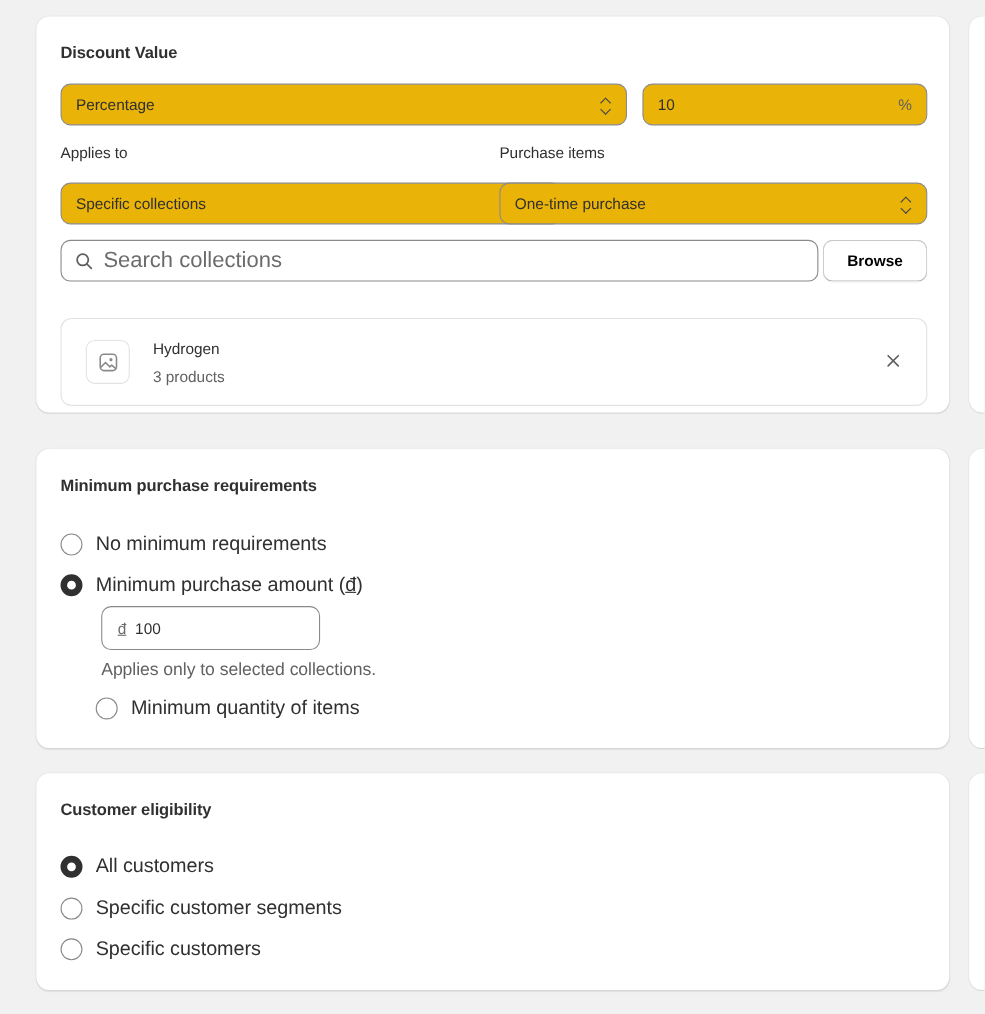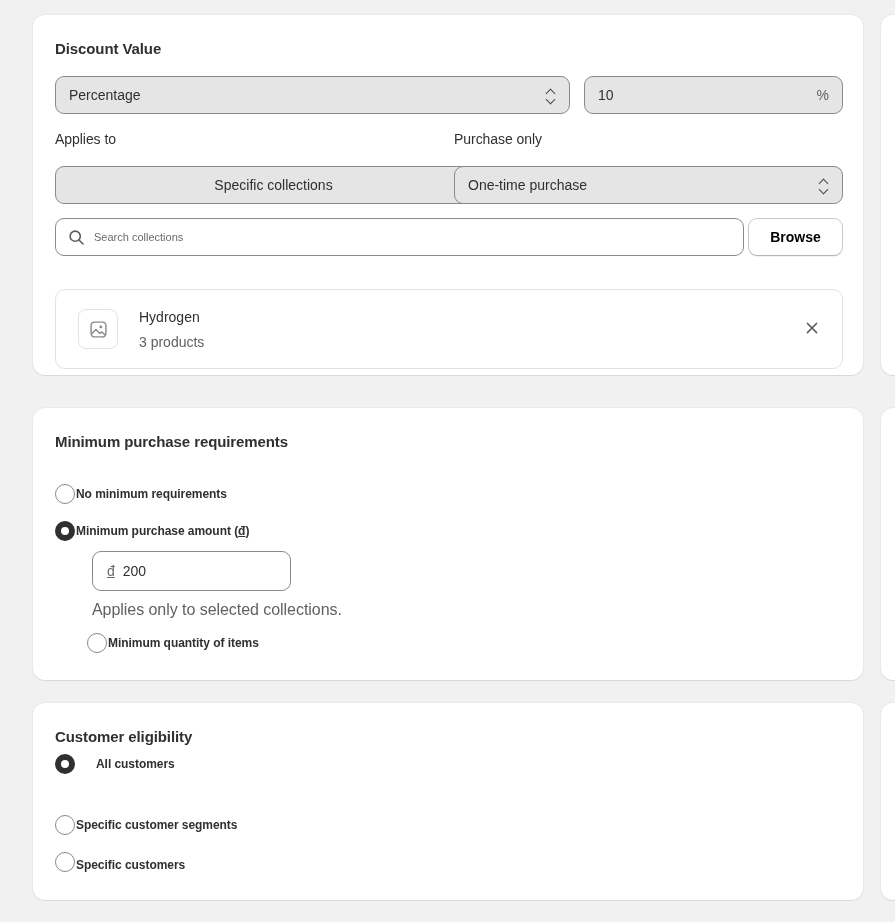--- a/index.html
+++ b/index.html
@@ -54,21 +54,21 @@
   .field-label {
     font-size: 14px;
     color: #303030;
     letter-spacing: -0.05px;
   }
 
   
   .control {
     position: absolute;
     height: 38px;
-    background: #e5e5e5;
+    background: #eab308;
     border: 1px solid #8a8a8a;
     border-radius: 9px;
     display: flex;
     align-items: center;
     font-size: 14px;
     color: #303030;
   }
   .control .val { padding-left: 13px; flex: 1; white-space: nowrap; }
   .control .suffix {
     padding-right: 13px;
@@ -109,21 +109,21 @@
     width: 689px; height: 38px;
     border: 1px solid #8a8a8a;
     border-radius: 9px;
     display: flex; align-items: center;
     background: #fff;
   }
   .search-icon { margin-left: 12px; display: flex; }
   .search-input {
     border: none; outline: none; background: transparent;
     flex: 1;
-    font-size: 11px;
+    font-size: 20px;
     font-family: "Liberation Sans", sans-serif;
     color: #303030;
     padding-left: 9px;
   }
   .search-input::placeholder { color: #6b6b6b; }
 
   .browse-btn {
     position: absolute;
     left: 715px; top: 203px;
     width: 95px; height: 38px;
@@ -181,26 +181,25 @@
     border: 1px solid #8a8a8a;
     background: #fff;
     flex: none;
     position: relative;
   }
   .radio.checked {
     border: 6px solid #303030;
     background: #fff;
   }
   .radio-label {
-    margin-left: 1px;
-    font-size: 12px;
+    margin-left: 12px;
+    font-size: 18px;
     color: #303030;
     white-space: nowrap;
     letter-spacing: -0.05px;
-    font-weight: bold;
   }
   .u { text-decoration: underline; }
 
   .amount-box {
     position: absolute;
     left: 92px; top: 551px;
     width: 199px; height: 40px;
     border: 1px solid #8a8a8a;
     border-radius: 9px;
     display: flex; align-items: center;
@@ -237,23 +236,23 @@
           <span class="chev down"></span>
       </span>
     </div>
 
     <div class="control" style="left:551px; top:61px; width:259px;">
       <span class="val">10</span>
       <span class="suffix">%</span>
     </div>
 
     <div class="field-label" style="position:absolute; left:22px; top:116px;">Applies to</div>
-    <div class="field-label" style="position:absolute; left:421px; top:116px;">Purchase only</div>
-
-    <div class="control" style="left:22px; top:151px; width:456px;text-align:center;">
+    <div class="field-label" style="position:absolute; left:421px; top:116px;">Purchase items</div>
+
+    <div class="control" style="left:22px; top:151px; width:456px;">
       <span class="val">Specific collections</span>
       <span class="chevrons">
         <span class="chev up"></span>
           <span class="chev down"></span>
       </span>
     </div>
 
     <div class="control" style="left:421px; top:151px; width:389px;">
       <span class="val">One-time purchase</span>
       <span class="chevrons">
@@ -305,35 +304,35 @@
     <span class="radio-label">No minimum requirements</span>
   </div>
 
   <div class="radio-row" style="left:55px; top:521px;">
     <span class="radio checked"></span>
     <span class="radio-label"><span>Minimum purchase amount (</span><span class="u">đ</span><span>)</span></span>
   </div>
 
   <div class="amount-box">
     <span class="amount-prefix">đ</span>
-    <span class="amount-val">200</span>
+    <span class="amount-val">100</span>
   </div>
 
   <div class="help-text">Applies only to selected collections.</div>
 
   <div class="radio-row" style="left:55px; top:633px;padding-left:32px;">
     <span class="radio"></span>
     <span class="radio-label">Minimum quantity of items</span>
   </div>
 
   <div class="card" id="card-eligibility">
     <div class="card-title" style="top:25px;">Customer eligibility</div>
   </div>
 
-  <div class="radio-row" style="left:55px; top:754px;gap:20px;">
+  <div class="radio-row" style="left:55px; top:777px;">
     <span class="radio checked"></span>
     <span class="radio-label">All customers</span>
   </div>
 
   <div class="radio-row" style="left:55px; top:815px;">
     <span class="radio"></span>
     <span class="radio-label">Specific customer segments</span>
   </div>
 
   <div class="radio-row" style="left:55px; top:852px;align-items:flex-end;">

